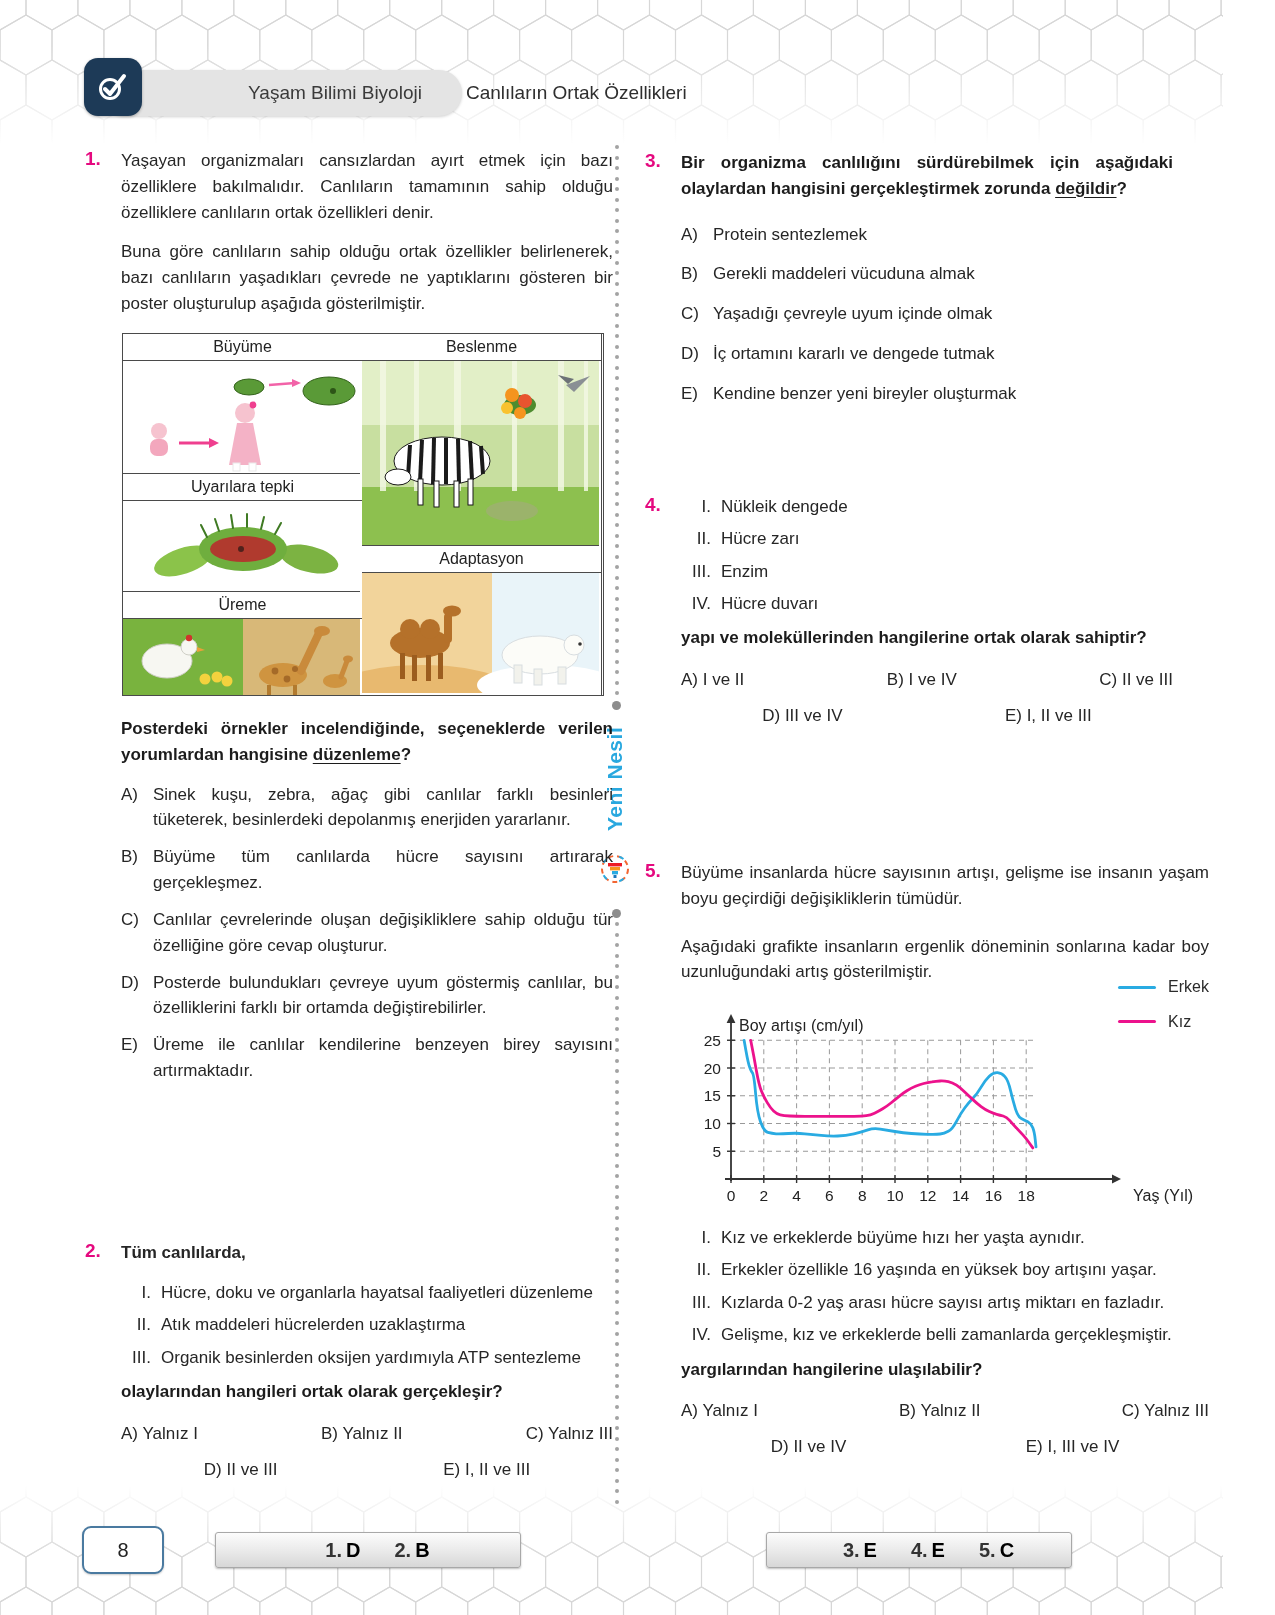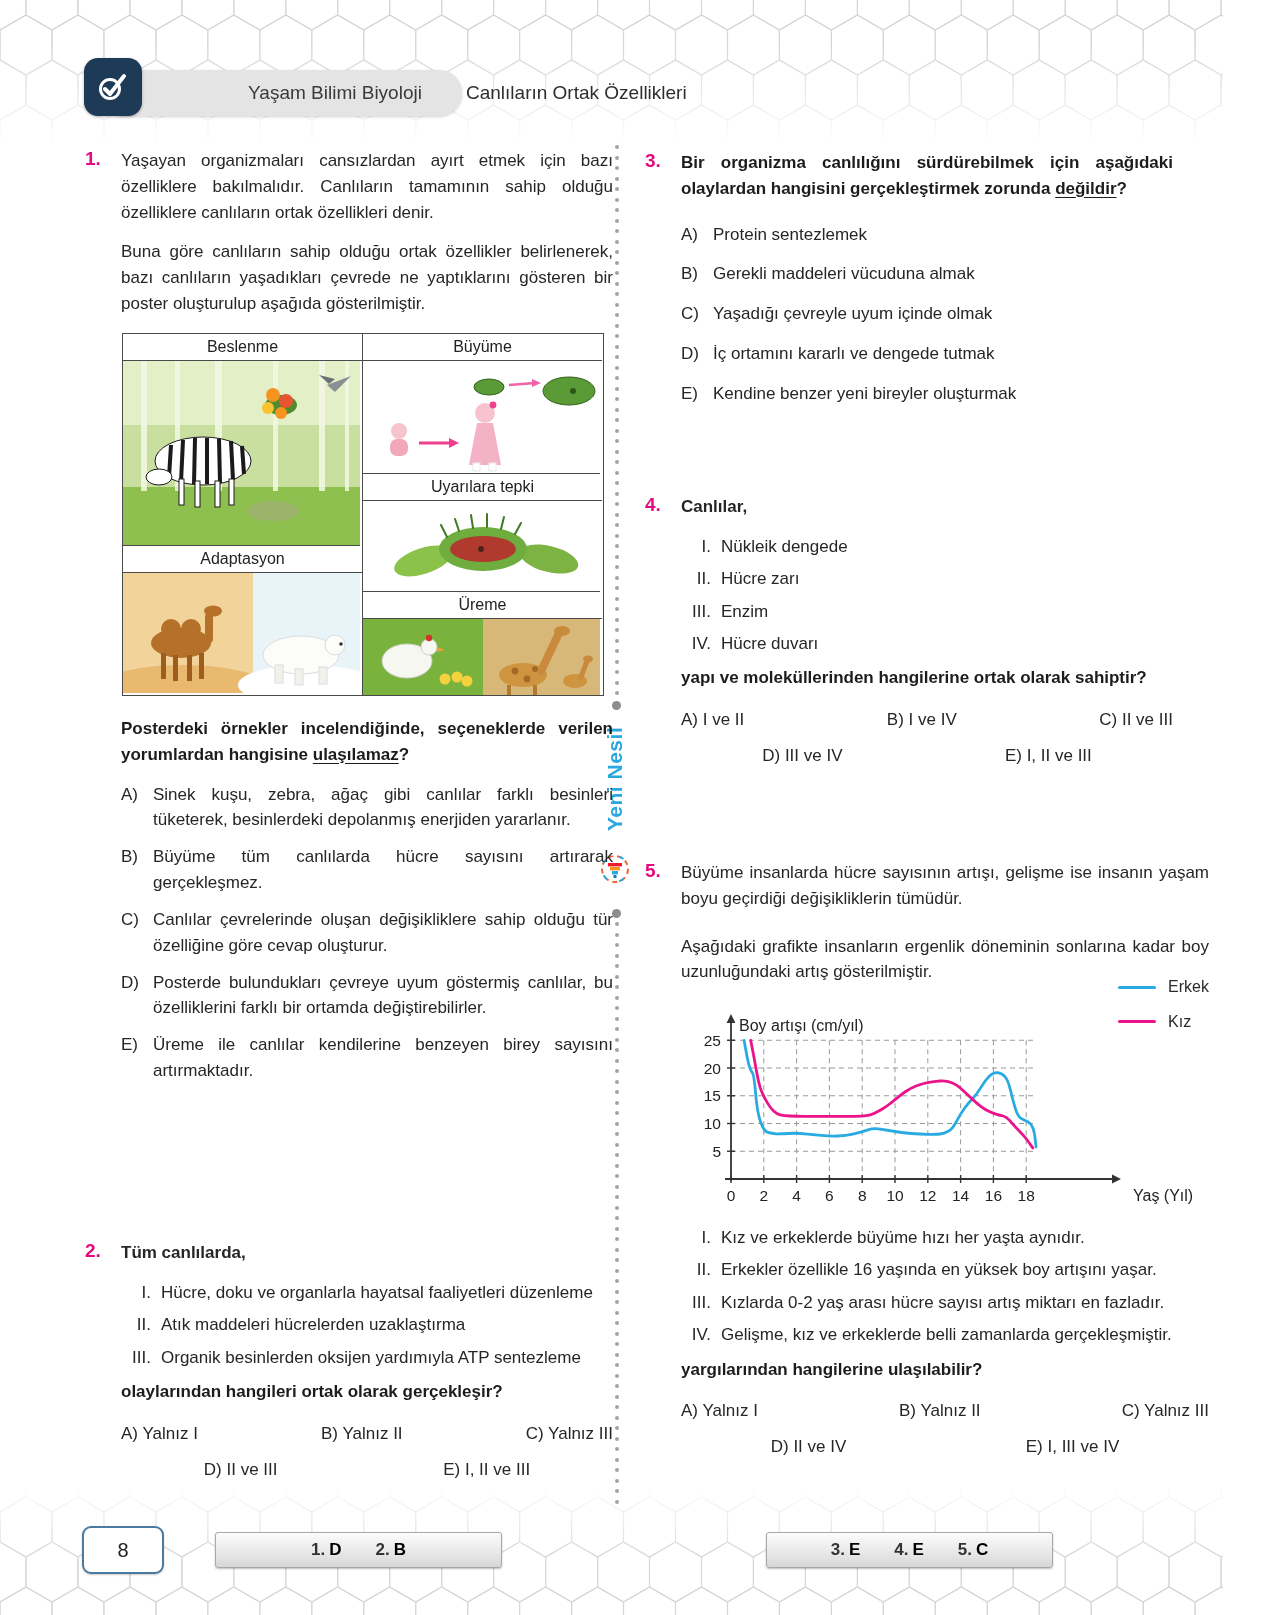--- a/index.html
+++ b/index.html
@@ -66,21 +66,21 @@
   .legend-row{display:flex;align-items:center;margin-bottom:10px;}
   .legend-swatch{width:38px;height:3px;border-radius:2px;margin-right:12px;}
   .legend-lab{font-size:16px;color:#2b2b2b;}
 
   
   #page-box{position:absolute;left:82px;top:1526px;width:78px;height:44px;border:2px solid #4a7aa0;
     border-radius:9px;background:#fff;display:flex;align-items:center;justify-content:center;
     font-size:20px;color:#222;box-shadow:0 1px 2px rgba(0,0,0,.2);}
   .ansbar{position:absolute;top:1532px;width:285px;height:34px;border:1px solid #a8a8a8;border-radius:3px;
     background:linear-gradient(180deg,#fcfcfc,#e9e9e9 55%,#d7d7d7);box-shadow:0 1px 2px rgba(0,0,0,.25);
-    display:flex;align-items:center;justify-content:center;gap:34px;font-size:17px;}
+    display:flex;align-items:center;justify-content:center;gap:34px;font-size:20px;padding-left:19px;}
   #ansbar-left{left:215px;}
   #ansbar-right{left:766px;}
   .ans{white-space:nowrap;}
   .ans .ans-n{font-weight:bold;color:#333;}
   .ans .ans-a{font-weight:bold;color:#000;margin-left:4px;}
 </style>
 </head>
 <body>
 
 <div id="page">
@@ -592,20 +592,84 @@
     </svg>
   </div>
 
   <div class="q" style="left:85px;top:148px;">
     <div class="qnum">1.</div>
     <div class="qbody">
       <p>Yaşayan organizmaları cansızlardan ayırt etmek için bazı özelliklere bakılmalıdır. Canlıların tamamının sahip olduğu özelliklere canlıların ortak özellikleri denir.</p>
       <p>Buna göre canlıların sahip olduğu ortak özellikler belirlenerek, bazı canlıların yaşadıkları çevrede ne yaptıklarını gösteren bir poster oluşturulup aşağıda gösterilmiştir.</p>
 
       <div id="poster">
+        <div class="pcol">
+          <div class="pcell-h">Büyüme</div>
+          <svg class="pimg" width="237" height="112" viewBox="0 0 237 112" preserveAspectRatio="none">
+            <rect width="237" height="112" fill="#ffffff"></rect>
+            <ellipse cx="126" cy="26" rx="15" ry="8" fill="#5a9a37" stroke="#34631c"></ellipse>
+            <line x1="146" y1="24" x2="172" y2="22" stroke="#f263a8" stroke-width="2.4"></line>
+            <polygon points="178,22 169,18 169,26" fill="#f263a8"></polygon>
+            <ellipse cx="206" cy="30" rx="26" ry="14" fill="#5a9a37" stroke="#34631c"></ellipse>
+            <circle cx="210" cy="30" r="3" fill="#2d5517"></circle>
+            <circle cx="36" cy="70" r="8" fill="#f6c3cf"></circle>
+            <rect x="27" y="78" width="18" height="17" rx="7" fill="#f3a7bd"></rect>
+            <line x1="56" y1="82" x2="88" y2="82" stroke="#ef3f8f" stroke-width="3"></line>
+            <polygon points="96,82 86,77 86,87" fill="#ef3f8f"></polygon>
+            <circle cx="122" cy="52" r="10" fill="#f6c3cf"></circle>
+            <circle cx="130" cy="44" r="3.4" fill="#ef3f8f"></circle>
+            <polygon points="106,104 138,104 130,62 114,62" fill="#f4b2c6"></polygon>
+            <rect x="110" y="102" width="7" height="8" fill="#fff" stroke="#e9e9e9"></rect>
+            <rect x="126" y="102" width="7" height="8" fill="#fff" stroke="#e9e9e9"></rect>
+          </svg>
+          <div class="pcell-h">Uyarılara tepki</div>
+          <svg class="pimg" width="237" height="90" viewBox="0 0 237 90" preserveAspectRatio="none">
+            <rect width="237" height="90" fill="#ffffff"></rect>
+            <ellipse cx="60" cy="60" rx="30" ry="13" fill="#8bc34a" transform="rotate(-18 60 60)"></ellipse>
+            <ellipse cx="186" cy="58" rx="30" ry="13" fill="#7cb342" transform="rotate(14 186 58)"></ellipse>
+            <ellipse cx="120" cy="48" rx="44" ry="22" fill="#6fae3e"></ellipse>
+            <ellipse cx="120" cy="48" rx="33" ry="13" fill="#b03a2e"></ellipse>
+            <g stroke="#3f7a23" stroke-width="2" stroke-linecap="round">
+              <line x1="84" y1="36" x2="78" y2="24"></line>
+                <line x1="96" y1="30" x2="92" y2="18"></line>
+              <line x1="110" y1="27" x2="108" y2="14"></line>
+                <line x1="124" y1="26" x2="124" y2="13"></line>
+              <line x1="138" y1="28" x2="141" y2="16"></line>
+                <line x1="152" y1="33" x2="158" y2="22"></line>
+            </g>
+            <circle cx="118" cy="48" r="3" fill="#50211c"></circle>
+          </svg>
+          <div class="pcell-h">Üreme</div>
+          <svg class="pimg last" width="237" height="76" viewBox="0 0 237 76" preserveAspectRatio="none">
+            <rect width="120" height="76" fill="#79b33e"></rect>
+            <rect x="120" width="117" height="76" fill="#d8b878"></rect>
+            <ellipse cx="44" cy="42" rx="25" ry="17" fill="#f7f7f2" stroke="#cfcfc6"></ellipse>
+            <circle cx="66" cy="28" r="8" fill="#f7f7f2" stroke="#cfcfc6"></circle>
+            <circle cx="66" cy="19" r="3.2" fill="#d0342c"></circle>
+            <polygon points="74,28 82,31 74,33" fill="#e8a13a"></polygon>
+            <circle cx="82" cy="60" r="5.5" fill="#f3d23e"></circle>
+            <circle cx="94" cy="58" r="5.5" fill="#f3d23e"></circle>
+            <circle cx="104" cy="62" r="5.5" fill="#f3d23e"></circle>
+            <ellipse cx="160" cy="56" rx="24" ry="12" fill="#cf9440"></ellipse>
+            <line x1="178" y1="52" x2="196" y2="14" stroke="#c98a3b" stroke-width="8" stroke-linecap="round"></line>
+            <ellipse cx="199" cy="12" rx="8" ry="5" fill="#c98a3b"></ellipse>
+            <g fill="#a56a28">
+                <circle cx="152" cy="52" r="3.4"></circle>
+                <circle cx="164" cy="60" r="3.4"></circle>
+                <circle cx="172" cy="50" r="3"></circle>
+              </g>
+            <g stroke="#b27a2e" stroke-width="4">
+                <line x1="146" y1="66" x2="146" y2="76"></line>
+                <line x1="172" y1="66" x2="172" y2="76"></line>
+              </g>
+            <ellipse cx="212" cy="62" rx="12" ry="7" fill="#cf9440"></ellipse>
+            <line x1="218" y1="58" x2="224" y2="42" stroke="#c98a3b" stroke-width="5" stroke-linecap="round"></line>
+            <ellipse cx="225" cy="40" rx="5" ry="3.4" fill="#c98a3b"></ellipse>
+          </svg>
+        </div>
         <div class="pcol left">
           <div class="pcell-h">Beslenme</div>
           <svg class="pimg" width="237" height="184" viewBox="0 0 237 184" preserveAspectRatio="none">
             <rect width="237" height="184" fill="#c8dfa0"></rect>
             <rect width="237" height="64" fill="#e2efc7"></rect>
             <rect y="126" width="237" height="58" fill="#8dc04f"></rect>
             <g fill="#f3f8e4" opacity="0.85">
               <rect x="18" width="6" height="130"></rect>
                 <rect x="52" width="5" height="130"></rect>
               <rect x="92" width="7" height="130"></rect>
@@ -661,87 +725,23 @@
             <ellipse cx="178" cy="82" rx="38" ry="19" fill="#fcfcf8" stroke="#d8dde0"></ellipse>
             <circle cx="212" cy="72" r="10" fill="#fcfcf8" stroke="#d8dde0"></circle>
             <circle cx="218" cy="71" r="1.8" fill="#333"></circle>
             <g fill="#f2f2ec" stroke="#d8dde0">
                 <rect x="152" y="92" width="8" height="18"></rect>
                 <rect x="172" y="96" width="8" height="16"></rect>
                 <rect x="196" y="94" width="8" height="17"></rect>
               </g>
           </svg>
         </div>
-        <div class="pcol">
-          <div class="pcell-h">Büyüme</div>
-          <svg class="pimg" width="237" height="112" viewBox="0 0 237 112" preserveAspectRatio="none">
-            <rect width="237" height="112" fill="#ffffff"></rect>
-            <ellipse cx="126" cy="26" rx="15" ry="8" fill="#5a9a37" stroke="#34631c"></ellipse>
-            <line x1="146" y1="24" x2="172" y2="22" stroke="#f263a8" stroke-width="2.4"></line>
-            <polygon points="178,22 169,18 169,26" fill="#f263a8"></polygon>
-            <ellipse cx="206" cy="30" rx="26" ry="14" fill="#5a9a37" stroke="#34631c"></ellipse>
-            <circle cx="210" cy="30" r="3" fill="#2d5517"></circle>
-            <circle cx="36" cy="70" r="8" fill="#f6c3cf"></circle>
-            <rect x="27" y="78" width="18" height="17" rx="7" fill="#f3a7bd"></rect>
-            <line x1="56" y1="82" x2="88" y2="82" stroke="#ef3f8f" stroke-width="3"></line>
-            <polygon points="96,82 86,77 86,87" fill="#ef3f8f"></polygon>
-            <circle cx="122" cy="52" r="10" fill="#f6c3cf"></circle>
-            <circle cx="130" cy="44" r="3.4" fill="#ef3f8f"></circle>
-            <polygon points="106,104 138,104 130,62 114,62" fill="#f4b2c6"></polygon>
-            <rect x="110" y="102" width="7" height="8" fill="#fff" stroke="#e9e9e9"></rect>
-            <rect x="126" y="102" width="7" height="8" fill="#fff" stroke="#e9e9e9"></rect>
-          </svg>
-          <div class="pcell-h">Uyarılara tepki</div>
-          <svg class="pimg" width="237" height="90" viewBox="0 0 237 90" preserveAspectRatio="none">
-            <rect width="237" height="90" fill="#ffffff"></rect>
-            <ellipse cx="60" cy="60" rx="30" ry="13" fill="#8bc34a" transform="rotate(-18 60 60)"></ellipse>
-            <ellipse cx="186" cy="58" rx="30" ry="13" fill="#7cb342" transform="rotate(14 186 58)"></ellipse>
-            <ellipse cx="120" cy="48" rx="44" ry="22" fill="#6fae3e"></ellipse>
-            <ellipse cx="120" cy="48" rx="33" ry="13" fill="#b03a2e"></ellipse>
-            <g stroke="#3f7a23" stroke-width="2" stroke-linecap="round">
-              <line x1="84" y1="36" x2="78" y2="24"></line>
-                <line x1="96" y1="30" x2="92" y2="18"></line>
-              <line x1="110" y1="27" x2="108" y2="14"></line>
-                <line x1="124" y1="26" x2="124" y2="13"></line>
-              <line x1="138" y1="28" x2="141" y2="16"></line>
-                <line x1="152" y1="33" x2="158" y2="22"></line>
-            </g>
-            <circle cx="118" cy="48" r="3" fill="#50211c"></circle>
-          </svg>
-          <div class="pcell-h">Üreme</div>
-          <svg class="pimg last" width="237" height="76" viewBox="0 0 237 76" preserveAspectRatio="none">
-            <rect width="120" height="76" fill="#79b33e"></rect>
-            <rect x="120" width="117" height="76" fill="#d8b878"></rect>
-            <ellipse cx="44" cy="42" rx="25" ry="17" fill="#f7f7f2" stroke="#cfcfc6"></ellipse>
-            <circle cx="66" cy="28" r="8" fill="#f7f7f2" stroke="#cfcfc6"></circle>
-            <circle cx="66" cy="19" r="3.2" fill="#d0342c"></circle>
-            <polygon points="74,28 82,31 74,33" fill="#e8a13a"></polygon>
-            <circle cx="82" cy="60" r="5.5" fill="#f3d23e"></circle>
-            <circle cx="94" cy="58" r="5.5" fill="#f3d23e"></circle>
-            <circle cx="104" cy="62" r="5.5" fill="#f3d23e"></circle>
-            <ellipse cx="160" cy="56" rx="24" ry="12" fill="#cf9440"></ellipse>
-            <line x1="178" y1="52" x2="196" y2="14" stroke="#c98a3b" stroke-width="8" stroke-linecap="round"></line>
-            <ellipse cx="199" cy="12" rx="8" ry="5" fill="#c98a3b"></ellipse>
-            <g fill="#a56a28">
-                <circle cx="152" cy="52" r="3.4"></circle>
-                <circle cx="164" cy="60" r="3.4"></circle>
-                <circle cx="172" cy="50" r="3"></circle>
-              </g>
-            <g stroke="#b27a2e" stroke-width="4">
-                <line x1="146" y1="66" x2="146" y2="76"></line>
-                <line x1="172" y1="66" x2="172" y2="76"></line>
-              </g>
-            <ellipse cx="212" cy="62" rx="12" ry="7" fill="#cf9440"></ellipse>
-            <line x1="218" y1="58" x2="224" y2="42" stroke="#c98a3b" stroke-width="5" stroke-linecap="round"></line>
-            <ellipse cx="225" cy="40" rx="5" ry="3.4" fill="#c98a3b"></ellipse>
-          </svg>
-        </div>
       </div>
 
-      <p class="stem"><span>Posterdeki örnekler incelendiğinde, seçeneklerde verilen yorumlardan hangisine </span><span class="u">ulaşılamaz</span><span>?</span></p>
+      <p class="stem"><span>Posterdeki örnekler incelendiğinde, seçeneklerde verilen yorumlardan hangisine </span><span class="u">düzenleme</span><span>?</span></p>
 
       <div class="opt">
           <span class="ol">A)</span>
           <span class="ot">Sinek kuşu, zebra, ağaç gibi canlılar farklı besinleri tüketerek, besinlerdeki depolanmış enerjiden yararlanır.</span>
         </div>
       <div class="opt">
           <span class="ol">B)</span>
           <span class="ot">Büyüme tüm canlılarda hücre sayısını artırarak gerçekleşmez.</span>
         </div>
       <div class="opt">
@@ -812,21 +812,20 @@
       <div class="opt single">
           <span class="ol">E)</span>
           <span class="ot">Kendine benzer yeni bireyler oluşturmak</span>
         </div>
     </div>
   </div>
 
   <div class="q" style="left:645px;top:494px;">
     <div class="qnum">4.</div>
     <div class="qbody">
-      <p class="lead">Canlılar,</p>
       <div class="item">
           <span class="rn">I.</span>
           <span class="it">Nükleik dengede</span>
         </div>
       <div class="item">
           <span class="rn">II.</span>
           <span class="it">Hücre zarı</span>
         </div>
       <div class="item">
           <span class="rn">III.</span>

